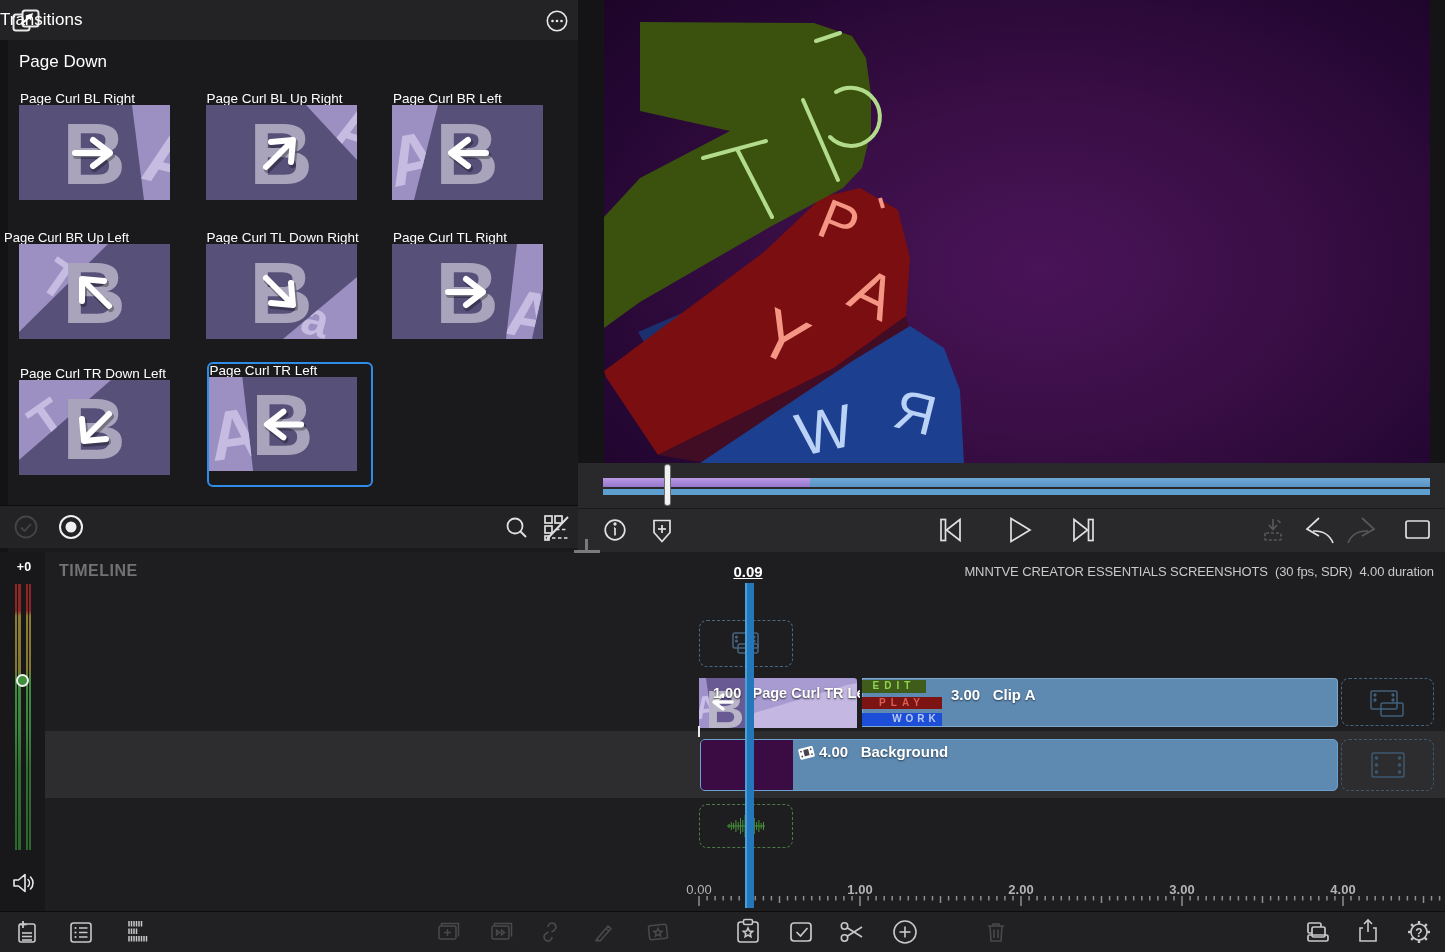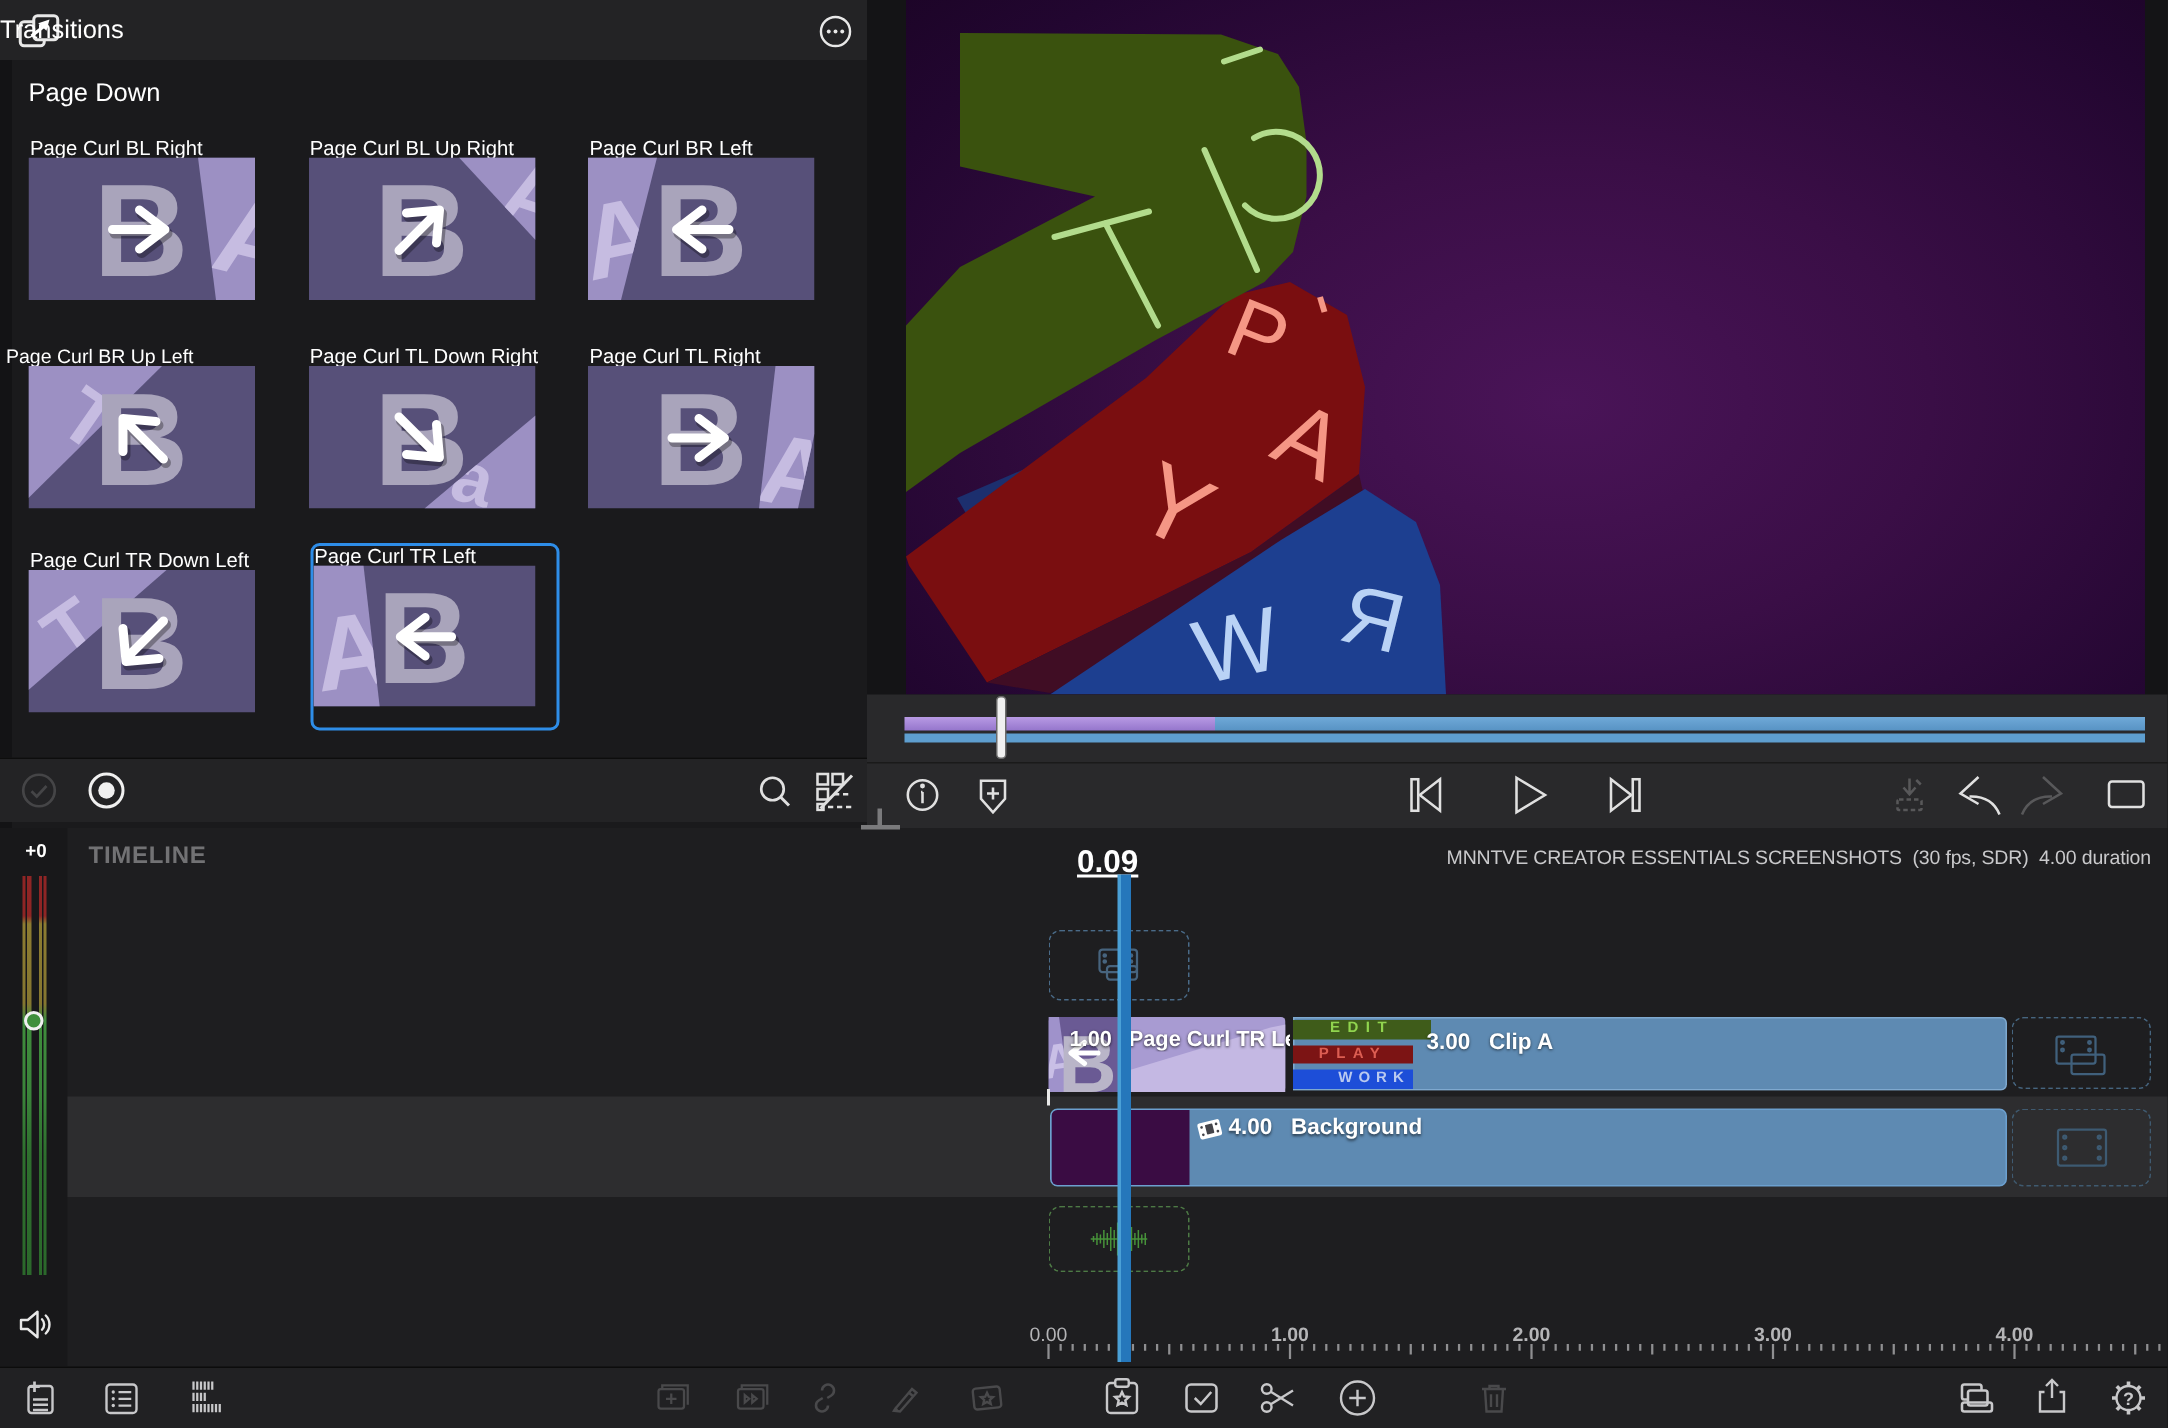--- a/index.html
+++ b/index.html
@@ -275,21 +275,21 @@
 <path d="M784 9 L796 20 L784 27"></path>
 <path d="M790 22 Q 775 21.5 770 34"></path>
 </g>
 <rect x="828" y="12" width="23" height="17" rx="2" style="fill:none;stroke:#e0e0e0;stroke-width:1.7px"></rect>
 </svg>
 </div>
 <div class="abs" style="left:0;top:552px;width:1445px;height:359px;background:#1e1e20;">
 <div class="abs" style="left:0;top:0;width:45px;height:359px;background:#18181a;"></div>
 <div class="abs" style="left:45px;top:179px;width:1400px;height:67px;background:#2d2d2f;"></div>
 <div class="abs" style="left:59px;top:10px;color:#727274;font-size:16px;font-weight:600;letter-spacing:0.5px;">TIMELINE</div>
-<div class="abs" style="left:718px;top:11px;width:60px;color:#fff;font-size:21px;font-weight:600;text-decoration:underline;">0.09</div>
+<div class="abs" style="left:718px;top:11px;width:60px;text-align:center;color:#fff;font-size:15px;font-weight:600;text-decoration:underline;">0.09</div>
 <div class="abs" style="left:700px;top:12px;width:734px;text-align:right;color:#c9c9cb;font-size:13px;font-weight:normal;letter-spacing:-0.1px;">MNNTVE CREATOR ESSENTIALS SCREENSHOTS&nbsp; (30 fps, SDR)&nbsp; 4.00 duration</div>
 <div class="abs" style="left:10px;top:8px;width:28px;text-align:center;color:#fff;font-size:12.5px;font-weight:600;">+0</div>
 <div class="abs" style="left:15px;top:32px;width:5.5px;height:266px;background:linear-gradient(#8f2525 0%,#8f2525 10%,#8c7c31 12%,#857630 32%,#3f8c3c 36%,#3a843a 55%,#2e6f2e 70%,#2b682b 100%);"></div>
 <div class="abs" style="left:25.5px;top:32px;width:5.5px;height:266px;background:linear-gradient(#8f2525 0%,#8f2525 10%,#8c7c31 12%,#857630 32%,#3f8c3c 36%,#3a843a 55%,#2e6f2e 70%,#2b682b 100%);"></div>
 <div class="abs" style="left:17.3px;top:32px;width:1px;height:266px;background:#17171a;"></div>
 <div class="abs" style="left:27.8px;top:32px;width:1px;height:266px;background:#17171a;"></div>
 <div class="abs" style="left:16px;top:122px;width:13px;height:13px;border:2px solid #f0f0f0;border-radius:50%;background:#3f8f3c;"></div>
 <svg class="abs" style="left:12px;top:320px;" width="24" height="22" viewBox="0 0 24 22">
 <path d="M2 8 h4.5 L13 2.5 V19.5 L6.5 14 H2 Z" fill="none" stroke="#e8e8e8" stroke-width="1.6" stroke-linejoin="round"></path>
 <path d="M16 7.5 A 5 5 0 0 1 16 14.5 M18.5 5 A 8.5 8.5 0 0 1 18.5 17" fill="none" stroke="#e8e8e8" stroke-width="1.6" stroke-linecap="round"></path>
@@ -364,21 +364,21 @@
         </g>
 <text x="26" y="50" font-size="54" font-weight="bold" fill="#b9b5c8" font-family="Liberation Sans" text-anchor="middle">B</text>
 <g fill="none" stroke="#fff" stroke-width="3.4" stroke-linecap="round" stroke-linejoin="round">
           <path d="M33 24 H17 M24 17 L15 24 L24 31"></path>
         </g>
 </svg>
 <div class="abs" style="left:713px;top:132.5px;color:#fff;font-size:14.5px;font-weight:600;text-shadow:0 1px 2px rgba(0,0,0,0.8);">1.00</div>
 <div class="abs" style="left:752.5px;top:132.5px;color:#fff;font-size:14.5px;font-weight:600;text-shadow:0 1px 2px rgba(0,0,0,0.8);white-space:nowrap;width:107px;overflow:hidden;">Page Curl TR Le</div>
 <div class="abs" style="left:698px;top:174px;width:2px;height:11px;background:#e8e8e8;"></div>
 <div class="abs" style="left:861.5px;top:126px;width:476px;height:48.5px;background:#5e8ab2;border-radius:0 4px 4px 0;border:1px solid rgba(160,200,235,0.5);"></div>
-<div class="abs" style="left:862px;top:128px;width:92px;height:12.5px;background:#3f5c1a;text-align:center;color:#90d44e;font-size:10px;font-weight:bold;letter-spacing:5px;line-height:12.5px;">EDIT</div>
+<div class="abs" style="left:862px;top:128px;width:64px;height:12.5px;background:#3f5c1a;text-align:center;color:#90d44e;font-size:10px;font-weight:bold;letter-spacing:5px;line-height:12.5px;">EDIT</div>
 <div class="abs" style="left:862px;top:144.5px;width:80px;height:12px;background:#7c1414;text-align:center;color:#dc5e52;font-size:10px;font-weight:bold;letter-spacing:5px;line-height:12px;">PLAY</div>
 <div class="abs" style="left:862px;top:161px;width:80px;height:12.5px;background:#1d4ed8;text-align:center;color:#b9c9ef;font-size:10px;font-weight:bold;letter-spacing:4px;line-height:12.5px;padding-left:28px;">WORK</div>
 <div class="abs" style="left:951px;top:134px;color:#fff;font-size:15px;font-weight:600;text-shadow:0 1px 2px rgba(0,0,0,0.6);">3.00&nbsp;&nbsp; Clip A</div>
 <div class="abs" style="left:699.5px;top:187px;width:638px;height:52px;background:#5e8ab2;border-radius:5px;border:1px solid #6ca0cf;overflow:hidden;">
 <div class="abs" style="left:0;top:0;width:92px;height:52px;background:#3a0c43;"></div>
 </div>
 <svg class="abs" style="left:797px;top:193px;" width="19" height="16" viewBox="0 0 19 16">
 <g transform="rotate(-14 9 8)">
           <rect x="2" y="2.5" width="15" height="11" rx="1.5" fill="#fff"></rect>
 <g fill="#44444a">

